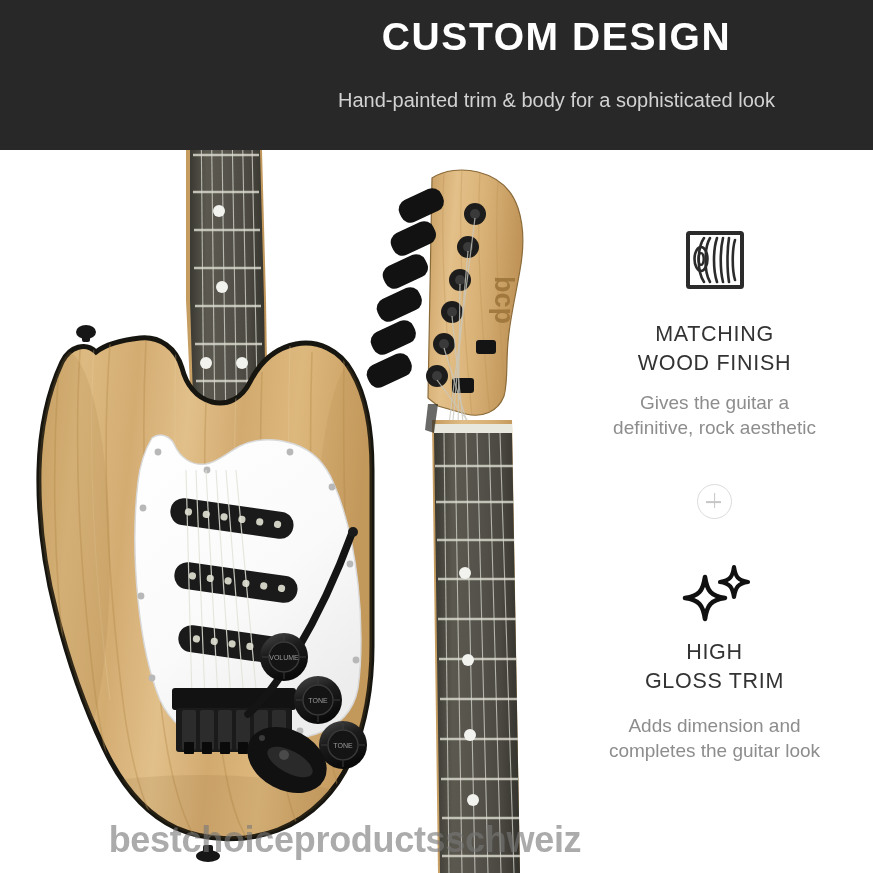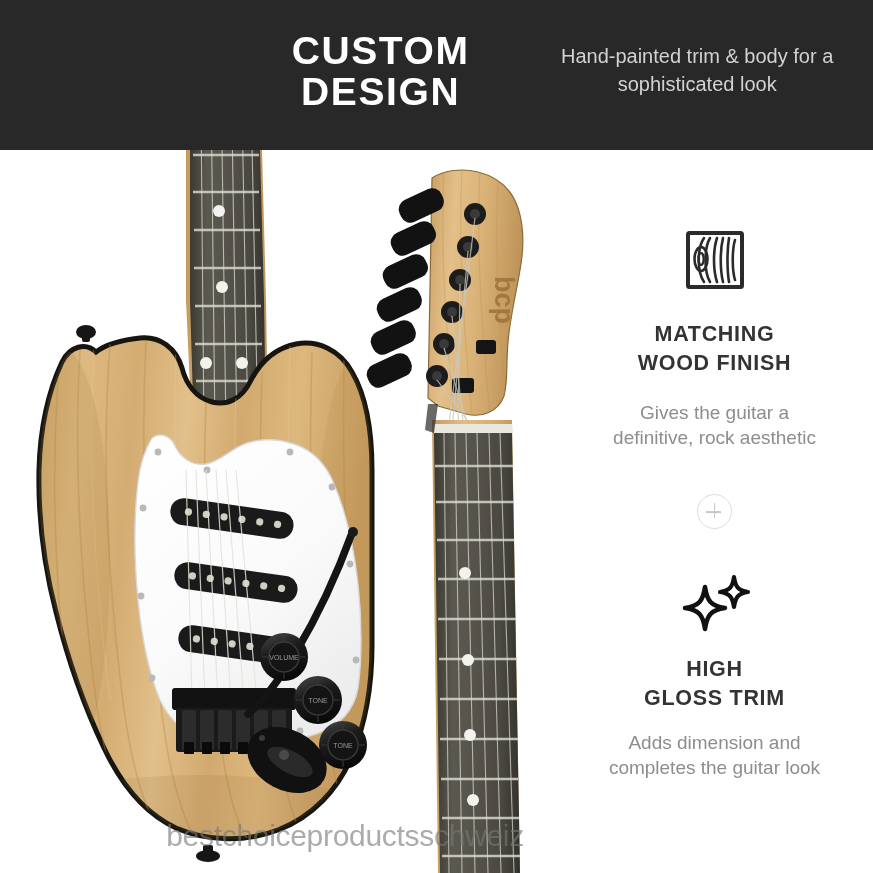--- a/index.html
+++ b/index.html
@@ -26,20 +26,21 @@
     height: 150px;
     background: #282828;
     box-sizing: border-box;
   }
   #header-inner {
     position: absolute;
     left: 240px; top: 0;
     width: 633px;
     height: 126px;
     display: flex;
+    flex-direction: column;
     align-items: center;
     justify-content: space-between;
     padding-top: 17px;
     box-sizing: border-box;
   }
   #header-title {
     color: #ffffff;
     font-size: 39px;
     font-weight: bold;
     letter-spacing: 1.6px;
@@ -73,37 +74,37 @@
     align-items: center;
     text-align: center;
   }
   .feature-icon {
     display: block;
     line-height: 0;
   }
   .feature-title {
     color: #333333;
     font-size: 21.5px;
-    font-weight: bold;
+    font-weight: normal;
     letter-spacing: 0.7px;
     line-height: 1.33;
     margin: 0;
     white-space: pre-line;
   }
   .feature-desc {
     color: #8d8d8d;
     font-size: 19px;
     font-weight: normal;
     line-height: 1.32;
     margin: 0;
     white-space: pre-line;
   }
   #feature-wood { margin-top: 78px; }
   #feature-wood .feature-title { margin-top: 28px; }
-  #feature-wood .feature-desc { margin-top: 23px; }
+  #feature-wood .feature-desc { margin-top: 13px; }
 
   #divider-plus { margin-top: 44px; }
   .plus-circle {
     width: 33px; height: 33px;
     border-radius: 50%;
     border: 1.4px solid #dcdcdc;
     position: relative;
   }
   .plus-circle::before, .plus-circle::after {
     content: "";
@@ -115,40 +116,40 @@
     width: 1.8px; height: 15px;
     transform: translateX(-50%);
   }
   .plus-circle::after {
     top: 50%; left: 8px;
     height: 1.8px; width: 15px;
     transform: translateY(-50%);
   }
 
   #feature-gloss { margin-top: 44px; }
-  #feature-gloss .feature-title { margin-top: 22px; }
+  #feature-gloss .feature-title { margin-top: 15px; }
   #feature-gloss .feature-desc { margin-top: 17px; }
 
   
   #guitar-photo {
     position: absolute;
     left: 0; top: 0;
     width: 556px;
     height: 873px;
   }
 
   
   #watermark {
     position: absolute;
     left: 0; top: 819px;
     width: 690px;
     text-align: center;
     color: rgba(120,120,120,0.62);
-    font-size: 30px;
-    font-weight: normal;
+    font-size: 36px;
+    font-weight: bold;
     letter-spacing: -0.3px;
     white-space: nowrap;
   }
 </style>
 </head>
 <body>
 
 <div id="page">
 
   <svg id="guitar-photo" viewBox="0 0 556 873" xmlns="http://www.w3.org/2000/svg">

